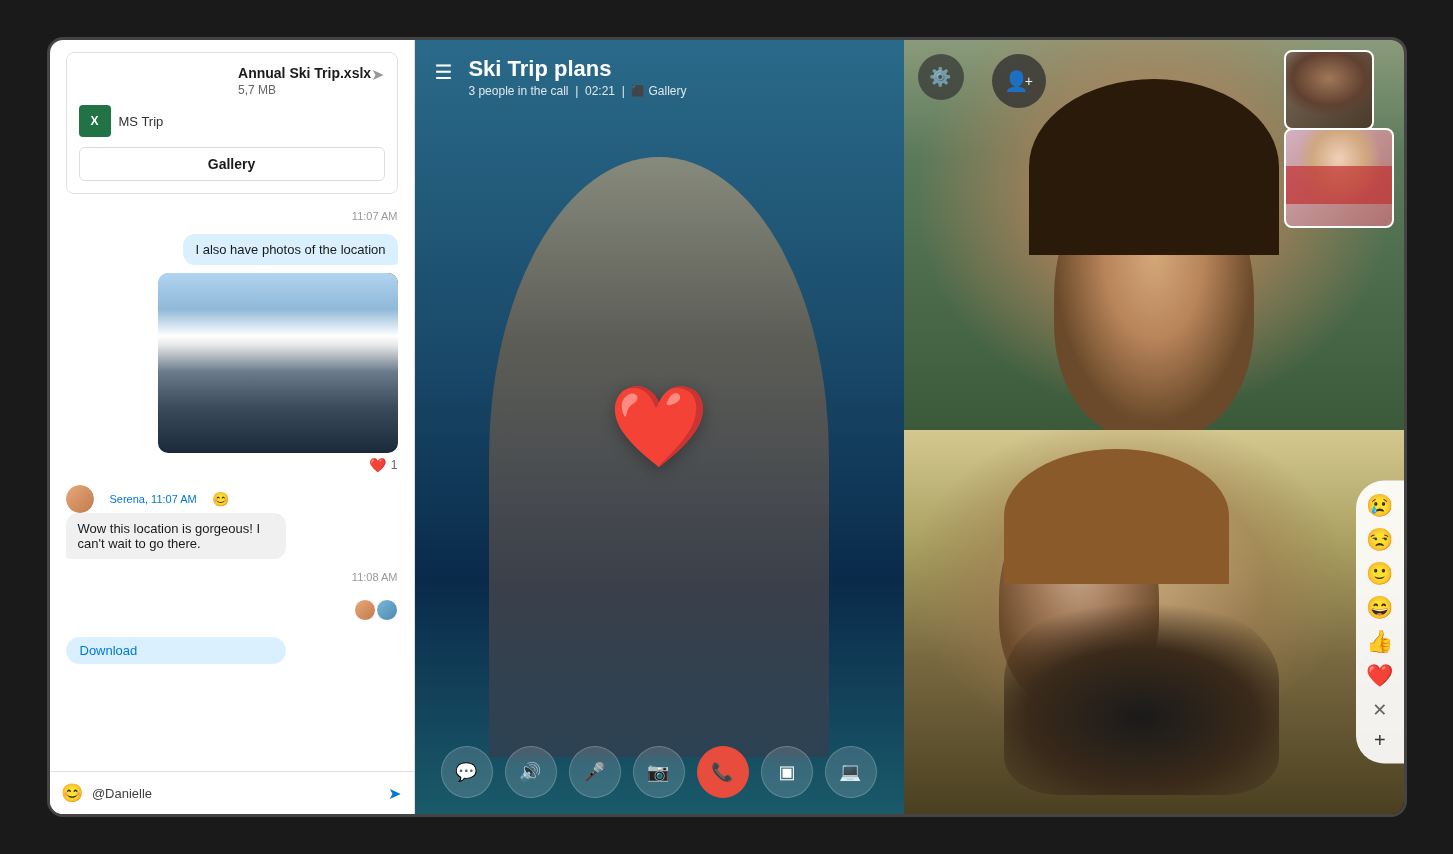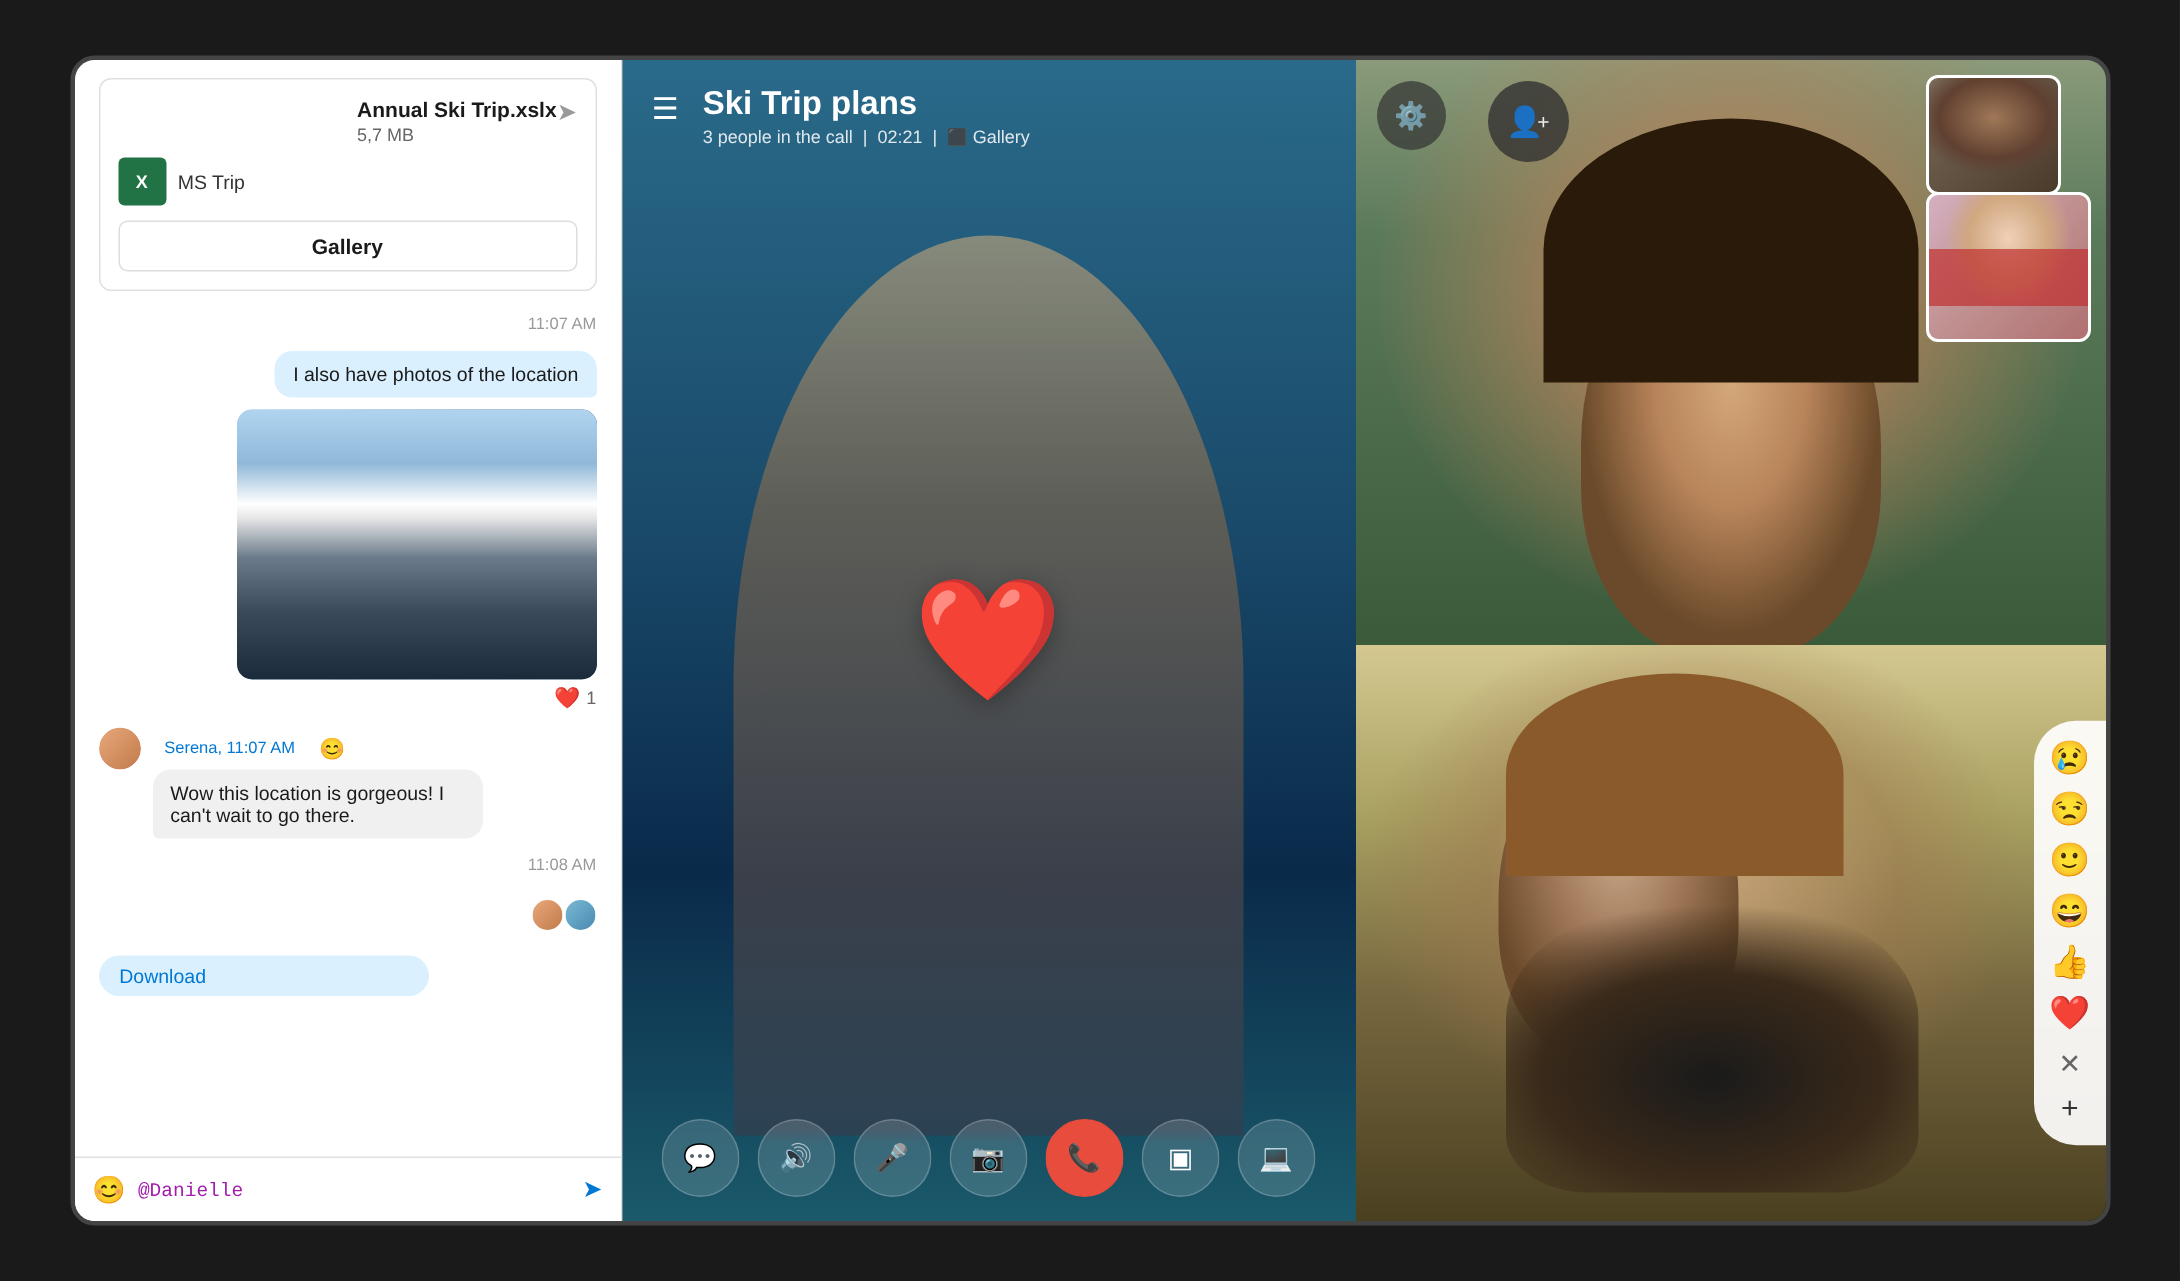--- a/index.html
+++ b/index.html
@@ -215,23 +215,22 @@
     .emoji-btn-input {
       font-size: 18px;
       cursor: pointer;
       color: #999;
     }
     .chat-input {
       flex: 1;
       border: none;
       outline: none;
       font-size: 13px;
-      color: #a21caf;
+      color: #404040;
       background: transparent;
-      font-family: Liberation Mono, monospace;
     }
     .send-btn {
       background: none;
       border: none;
       cursor: pointer;
       color: #0078d4;
       font-size: 16px;
     }
     
     .video-area {
@@ -511,21 +510,21 @@
       </div>
 
       <div class="msg-row msg-row-left">
         <div class="sender-row">
           <div class="avatar-small">
             <div class="avatar-serena"></div>
           </div>
           <span class="sender-info">Serena, 11:07 AM</span>
           <span class="emoji-btn">😊</span>
         </div>
-        <div class="bubble-left" style="margin-left: 36px;">Wow this location is gorgeous! I can't wait to go there.</div>
+        <div class="bubble-left" style="">Wow this location is gorgeous! I can't wait to go there.</div>
       </div>
 
       <div class="timestamp">11:08 AM</div>
 
       <div class="msg-row msg-row-right">
         <div style="display:flex; gap:4px; margin-top:4px; align-items:center;">
           <div class="avatar-mini avatar-mini-1"></div>
           <div class="avatar-mini avatar-mini-2"></div>
         </div>
       </div>

